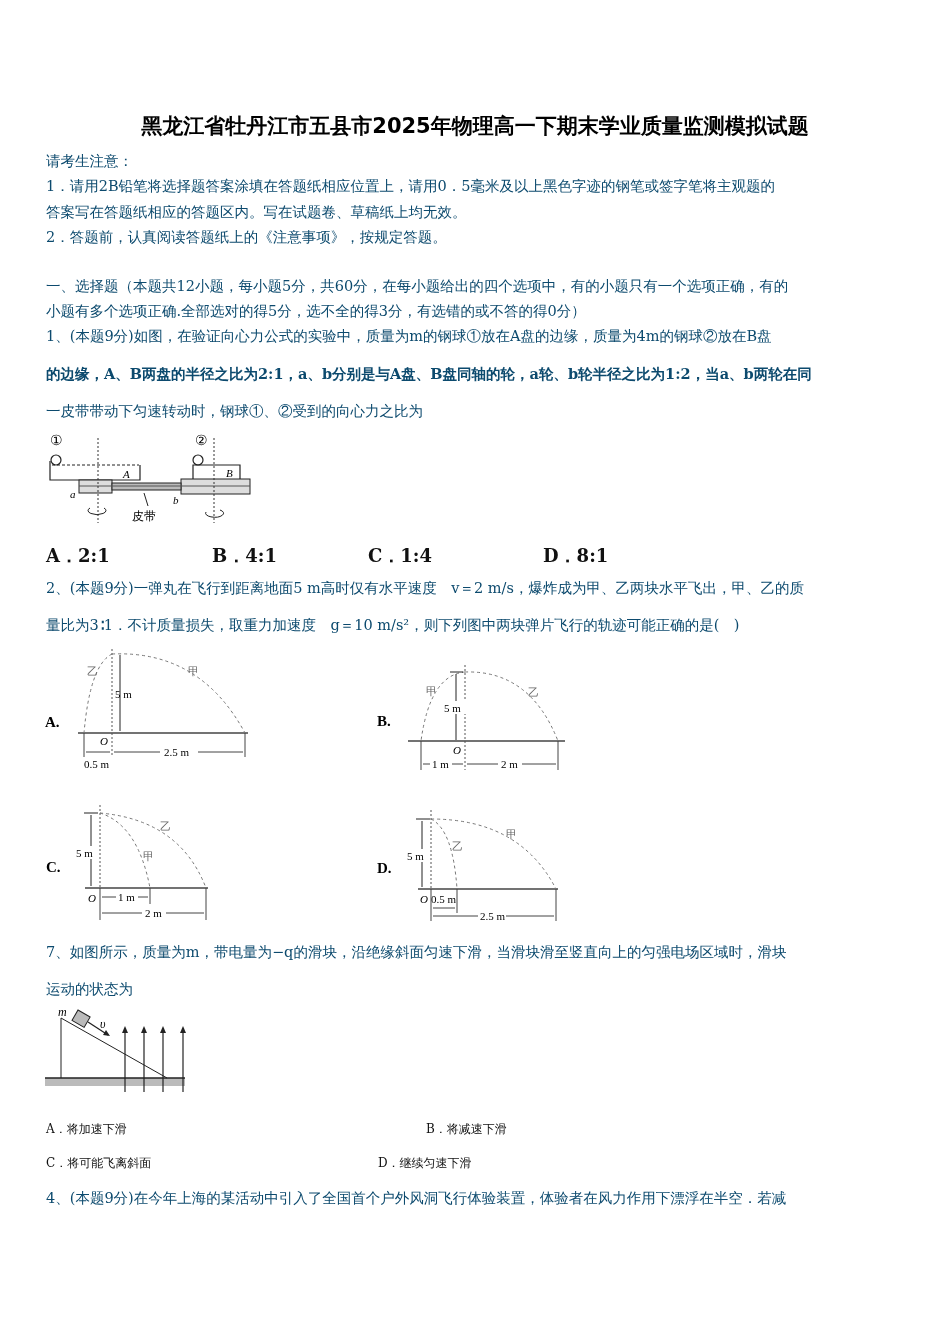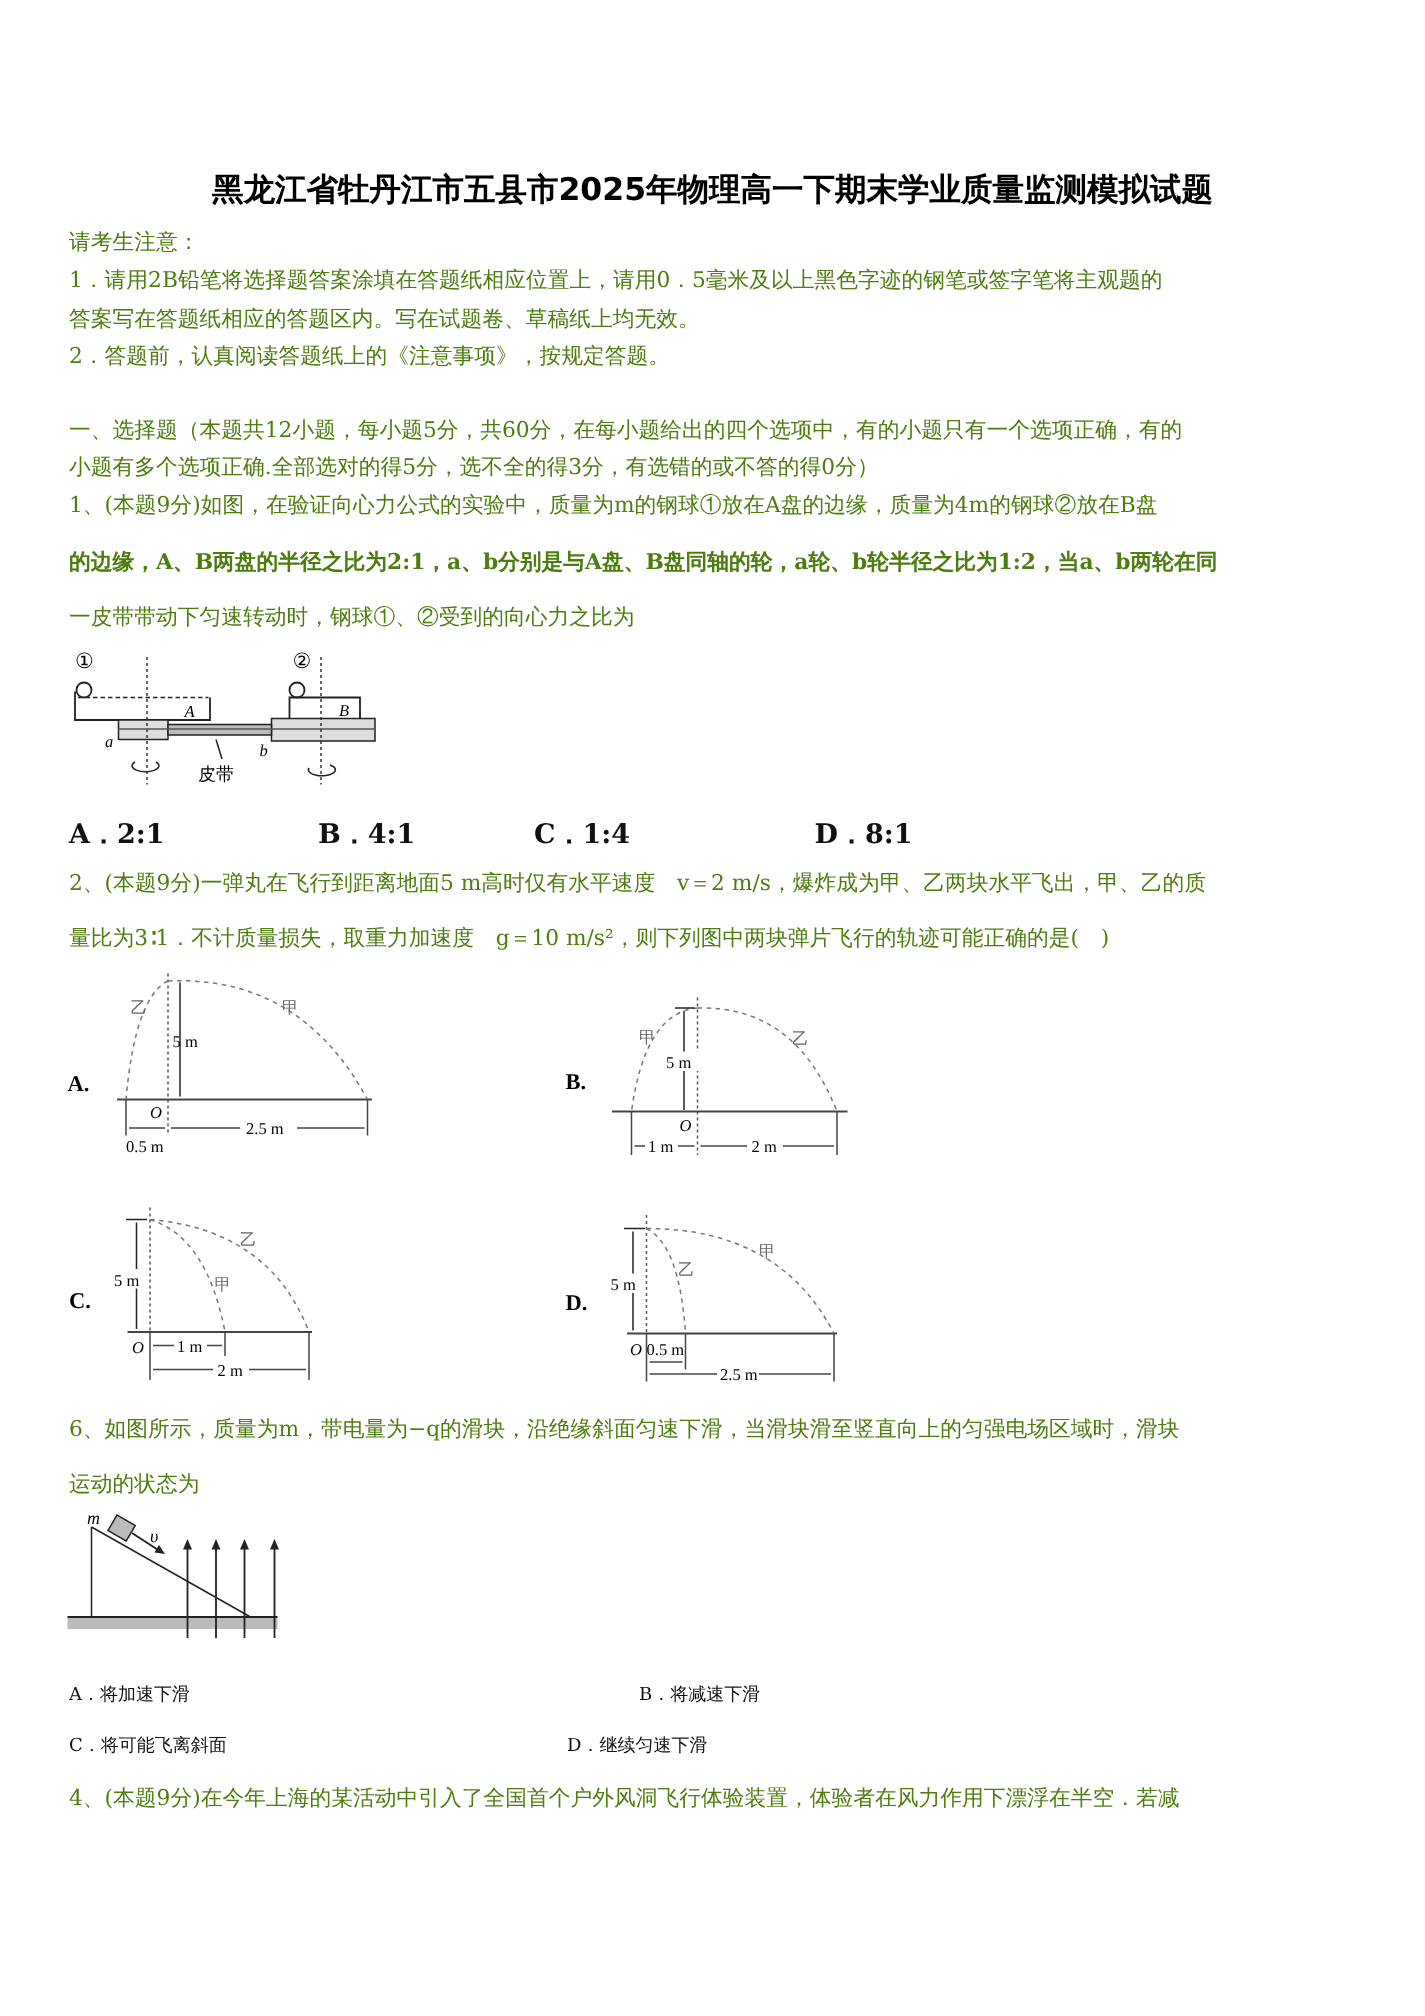--- a/index.html
+++ b/index.html
@@ -1,21 +1,21 @@
 <!DOCTYPE html>
 <html><head>
 <meta charset="utf-8">
 <style>
   html, body { margin:0; padding:0; background:#ffffff; }
   body { width:950px; height:1344px; position:relative; overflow:hidden;
          font-family:"DejaVu Serif","Liberation Serif",serif; color:#111; }
   .abs { position:absolute; }
   .title { left:0; width:950px; top:112px; text-align:center; font-family:"DejaVu Sans","Liberation Sans",sans-serif;
            font-weight:bold; font-size:21px; letter-spacing:0px; color:#000; }
-  .line { position:absolute; left:46px; font-size:14.5px; white-space:nowrap; color:#4d7c0f; }
+  .line { position:absolute; left:46px; font-size:14.5px; white-space:nowrap; color:#0c4a6e; }
   .opt { position:absolute; font-size:18px; font-weight:bold; white-space:nowrap; }
   .opt-n { position:absolute; font-size:12px; white-space:nowrap; }
   svg text { font-family:"Liberation Serif","DejaVu Serif",serif; }
   .cn { font-family:"DejaVu Sans","Liberation Sans",sans-serif; }
 </style>
 </head>
 <body>
 
 <div class="abs title">黑龙江省牡丹江市五县市2025年物理高一下期末学业质量监测模拟试题</div>
 
@@ -50,21 +50,21 @@
   <text x="30" y="70" font-size="11" font-style="italic">a</text>
   <text x="133" y="76" font-size="11" font-style="italic">b</text>
   <line x1="104" y1="65" x2="108" y2="78" stroke="#222"></line>
   <text x="92" y="92" font-size="12" class="cn">皮带</text>
   <path d="M50 80 a9 4 0 1 0 14 0" fill="none" stroke="#222"></path>
   <path d="M166 84 a9 4 0 1 0 14 -2" fill="none" stroke="#222"></path>
 </svg>
 
 <div class="opt" style="left:46px;top:544px;">A．2:1</div>
 <div class="opt" style="left:212px;top:544px;">B．4:1</div>
-<div class="opt" style="left:356px;top:544px;text-align:right;">C．1:4</div>
+<div class="opt" style="left:368px;top:544px;text-align:right;">C．1:4</div>
 <div class="opt" style="left:543px;top:544px;">D．8:1</div>
 
 <div class="line" style="top:579px;">2、(本题9分)一弹丸在飞行到距离地面5 m高时仅有水平速度　v＝2 m/s，爆炸成为甲、乙两块水平飞出，甲、乙的质</div>
 <div class="line" style="top:616px;">量比为3∶1．不计质量损失，取重力加速度　g＝10 m/s²，则下列图中两块弹片飞行的轨迹可能正确的是(　)</div>
 
 <svg class="abs" style="left:40px;top:645px;" width="270" height="130">
   <text x="5" y="82" font-size="15" font-weight="bold">A.</text>
   <line x1="38" y1="88" x2="208" y2="88" stroke="#444" stroke-width="1.3"></line>
   <line x1="72" y1="4" x2="72" y2="110" stroke="#555" stroke-dasharray="2,2"></line>
   <path d="M72 9 Q50 20 44 88" fill="none" stroke="#777" stroke-dasharray="3,3"></path>
@@ -146,21 +146,21 @@
   <text x="61" y="98" font-size="11">0.5 m</text>
   <line x1="61" y1="84" x2="61" y2="116" stroke="#444"></line>
   <line x1="87" y1="84" x2="87" y2="108" stroke="#444"></line>
   <line x1="186" y1="84" x2="186" y2="116" stroke="#444"></line>
   <line x1="63" y1="103" x2="85" y2="103" stroke="#444"></line>
   <line x1="63" y1="111" x2="184" y2="111" stroke="#444"></line>
   <rect x="108" y="105" width="28" height="12" fill="#fff"></rect>
   <text x="110" y="115" font-size="11">2.5 m</text>
 </svg>
 
-<div class="line" style="top:943px;">6、如图所示，质量为m，带电量为−q的滑块，沿绝缘斜面匀速下滑，当滑块滑至竖直向上的匀强电场区域时，滑块</div>
+<div class="line" style="top:943px;">7、如图所示，质量为m，带电量为−q的滑块，沿绝缘斜面匀速下滑，当滑块滑至竖直向上的匀强电场区域时，滑块</div>
 <div class="line" style="top:980px;">运动的状态为</div>
 
 <svg class="abs" style="left:40px;top:1000px;" width="160" height="95">
   <rect x="5" y="78" width="140" height="8" fill="#bbb"></rect>
   <line x1="5" y1="78" x2="145" y2="78" stroke="#222" stroke-width="1.3"></line>
   <line x1="21" y1="18" x2="21" y2="78" stroke="#222"></line>
   <line x1="21" y1="18" x2="127" y2="78" stroke="#222"></line>
   <g transform="translate(38,10) rotate(30)">
     <rect x="0" y="0" width="14" height="12" fill="#bbb" stroke="#222"></rect>
   </g>

